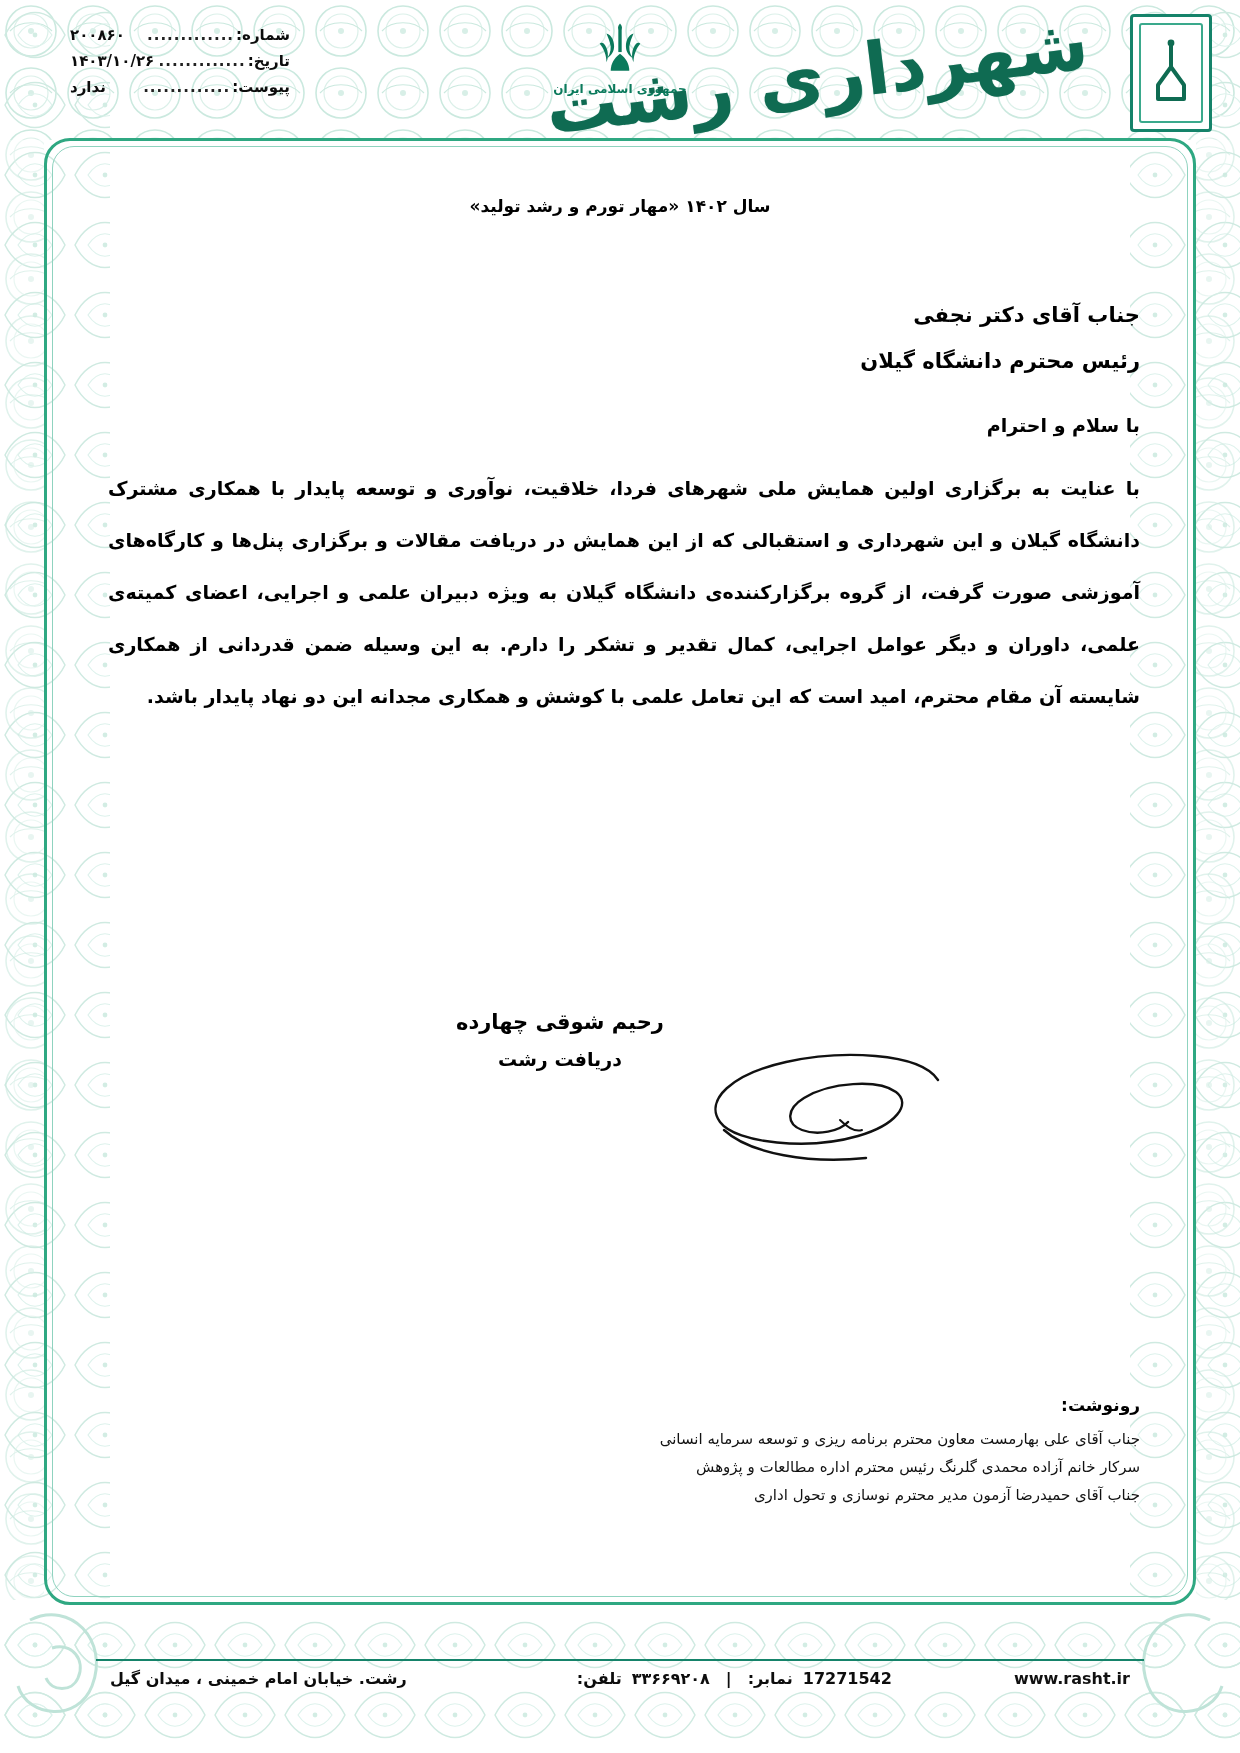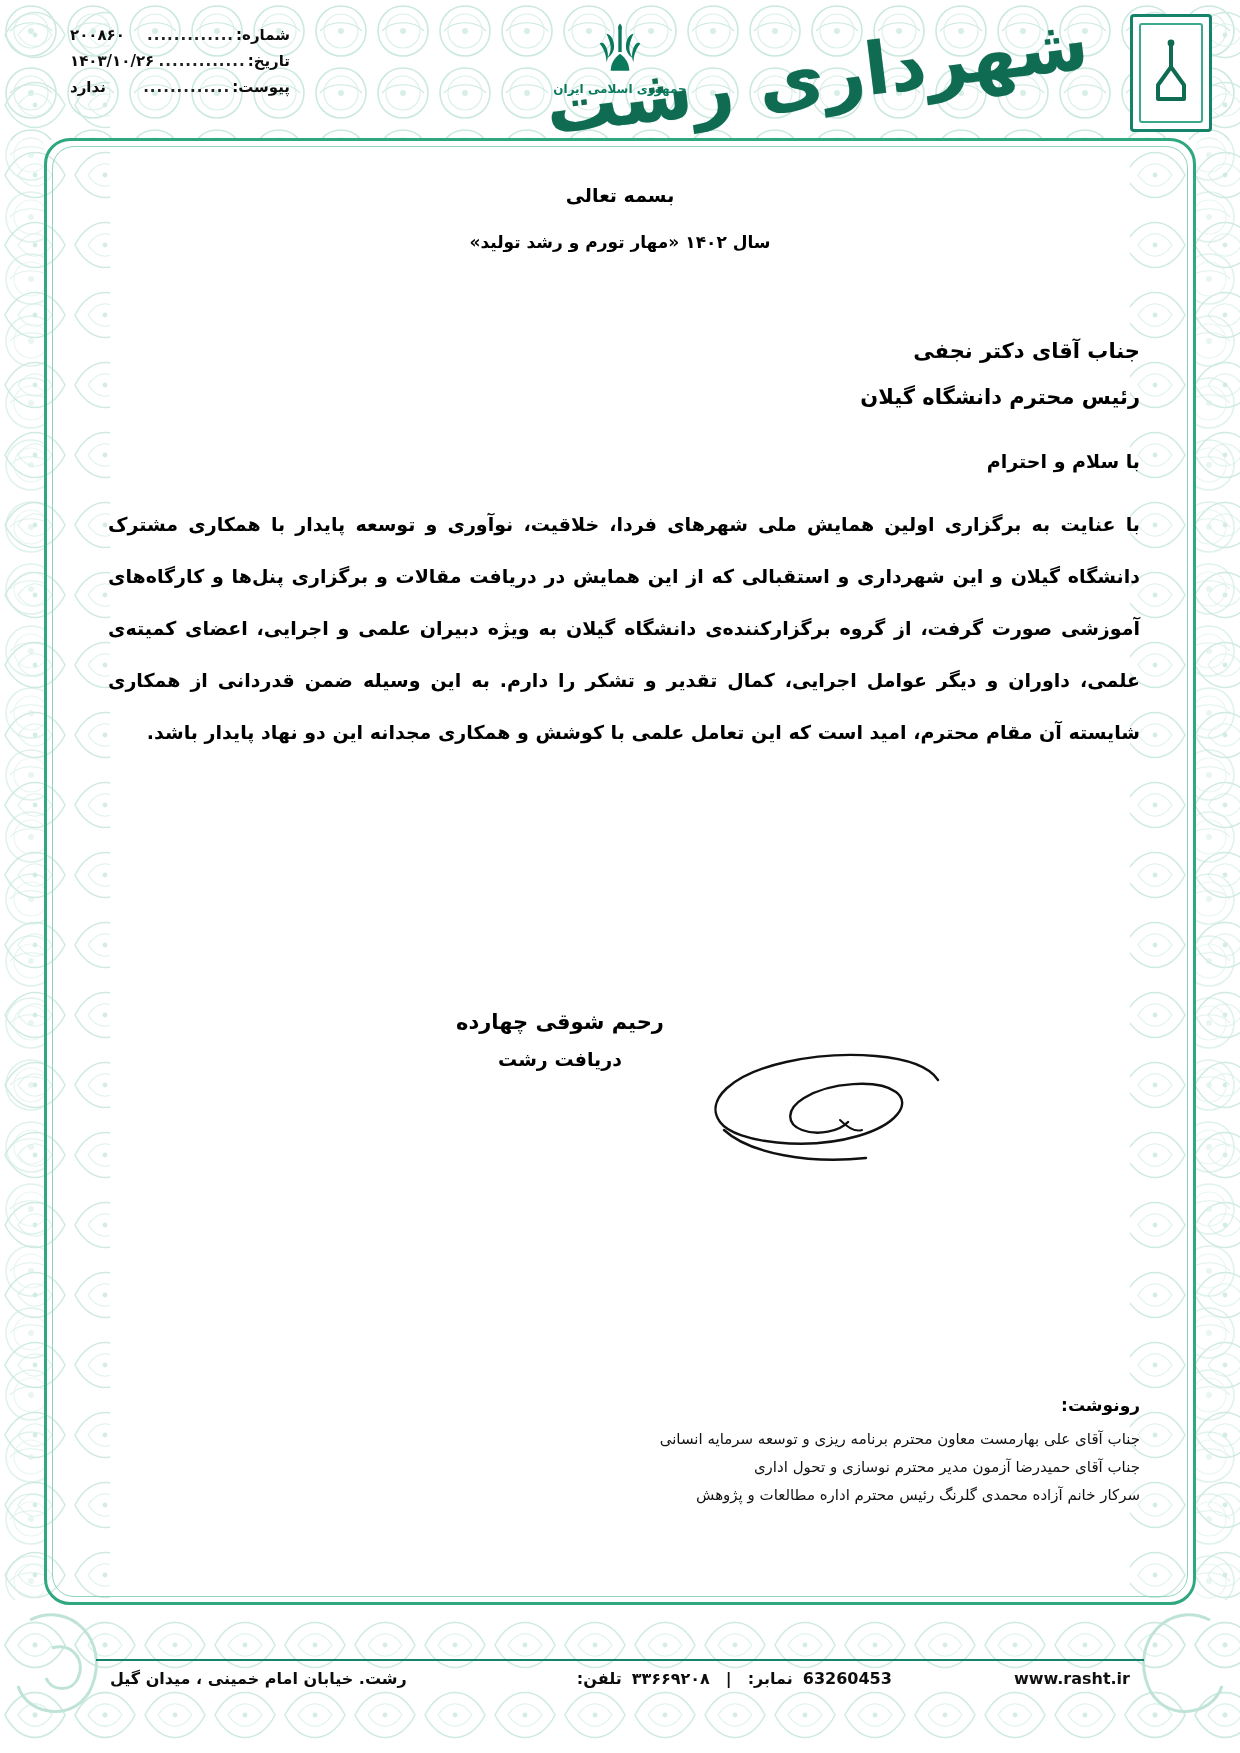--- a/index.html
+++ b/index.html
@@ -344,21 +344,20 @@
       <div class="logo-tile-glyph">
         <svg width="46" height="72" viewBox="0 0 46 72" aria-hidden="true">
           <path d="M23 8 L23 30 M23 30 L10 48 M23 30 L36 48 M10 48 L10 62 M36 48 L36 62 M10 62 L36 62" stroke="#0f6b52" stroke-width="4" fill="none" stroke-linecap="round"></path>
           <circle cx="23" cy="6" r="3.4" fill="#0f6b52"></circle>
         </svg>
       </div>
     </div>
   </div>
 
   <div class="content">
-    <div class="besmeh">بسمه تعالی</div>
     <div class="year-slogan">سال ۱۴۰۲ «مهار تورم و رشد تولید»</div>
 
     <div class="addressee">
       <div>جناب آقای دکتر نجفی</div>
       <div>رئیس محترم دانشگاه گیلان</div>
     </div>
 
     <div class="salutation">با سلام و احترام</div>
 
     <div class="para">با عنایت به برگزاری اولین همایش ملی شهرهای فردا، خلاقیت، نوآوری و توسعه پایدار با همکاری مشترک دانشگاه گیلان و این شهرداری و استقبالی که از این همایش در دریافت مقالات و برگزاری پنل‌ها و کارگاه‌های آموزشی صورت گرفت، از گروه برگزارکننده‌ی دانشگاه گیلان به ویژه دبیران علمی و اجرایی، اعضای کمیته‌ی علمی، داوران و دیگر عوامل اجرایی، کمال تقدیر و تشکر را دارم.  به این وسیله ضمن قدردانی از همکاری شایسته آن مقام محترم، امید است که این تعامل علمی با کوشش و همکاری مجدانه این دو نهاد پایدار باشد.</div>
@@ -370,32 +369,32 @@
     <svg class="sign-mark" viewBox="0 0 280 130" aria-hidden="true">
       <path d="M248 34 C230 6 150 4 96 16 C42 28 14 54 30 76 C46 98 120 104 168 90 C206 79 222 58 206 46 C188 33 140 36 114 52 C96 63 96 78 112 84 C128 90 150 85 158 76" fill="none" stroke="#111" stroke-width="2.4" stroke-linecap="round"></path>
       <path d="M34 84 C60 108 120 118 176 112" fill="none" stroke="#111" stroke-width="2.4" stroke-linecap="round"></path>
       <path d="M150 74 C158 82 166 86 172 84" fill="none" stroke="#111" stroke-width="2" stroke-linecap="round"></path>
     </svg>
   </div>
 
   <div class="copies">
     <div class="copies-title">رونوشت:</div>
     <div class="copies-item">جناب آقای علی بهارمست معاون محترم برنامه ریزی و توسعه سرمایه انسانی</div>
+    <div class="copies-item">سرکار خانم آزاده محمدی گلرنگ رئیس محترم اداره مطالعات و پژوهش</div>
     <div class="copies-item">جناب آقای حمیدرضا آزمون مدیر محترم نوسازی و تحول اداری</div>
-    <div class="copies-item">سرکار خانم آزاده محمدی گلرنگ رئیس محترم اداره مطالعات و پژوهش</div>
   </div>
 
   <div class="footer">
     <div class="footer-line"></div>
     <div class="footer-inner">
       <div>رشت. خیابان امام خمینی ، میدان گیل</div>
       <div class="footer-phones">
         <span>تلفن:</span>
         <span>۳۳۶۶۹۲۰۸</span>
         <span class="footer-sep">|</span>
         <span>نمابر:</span>
-        <span>63260453</span>
+        <span>17271542</span>
       </div>
       <div class="footer-web">www.rasht.ir</div>
     </div>
   </div>
 
 </div>
 
 </body></html>

